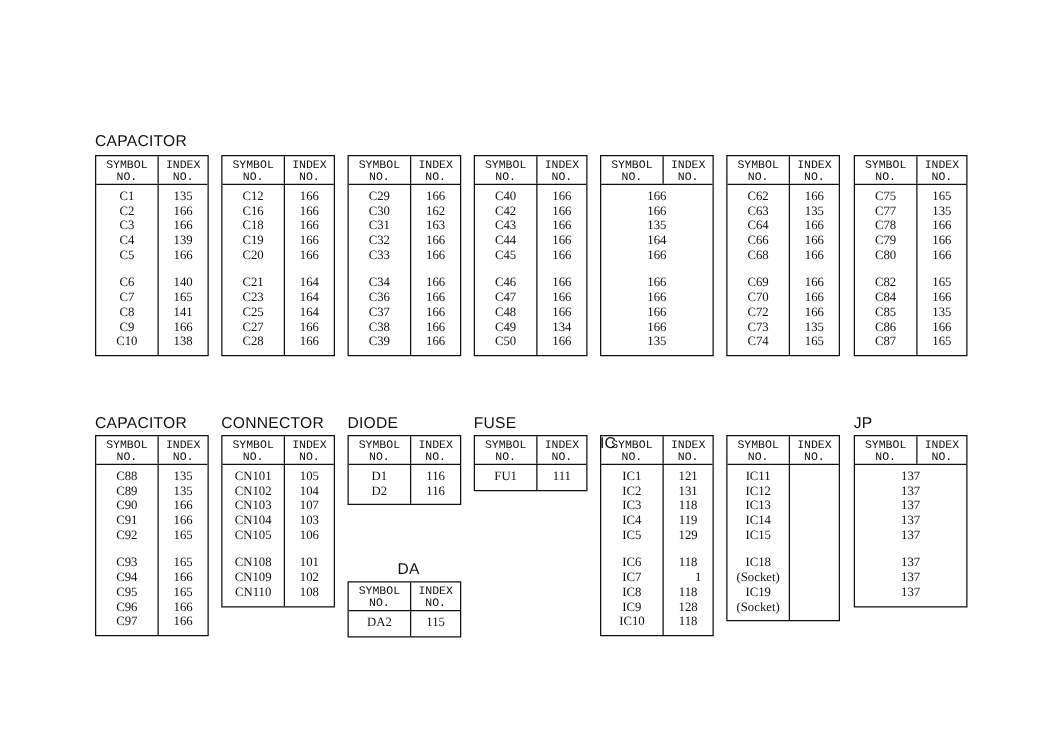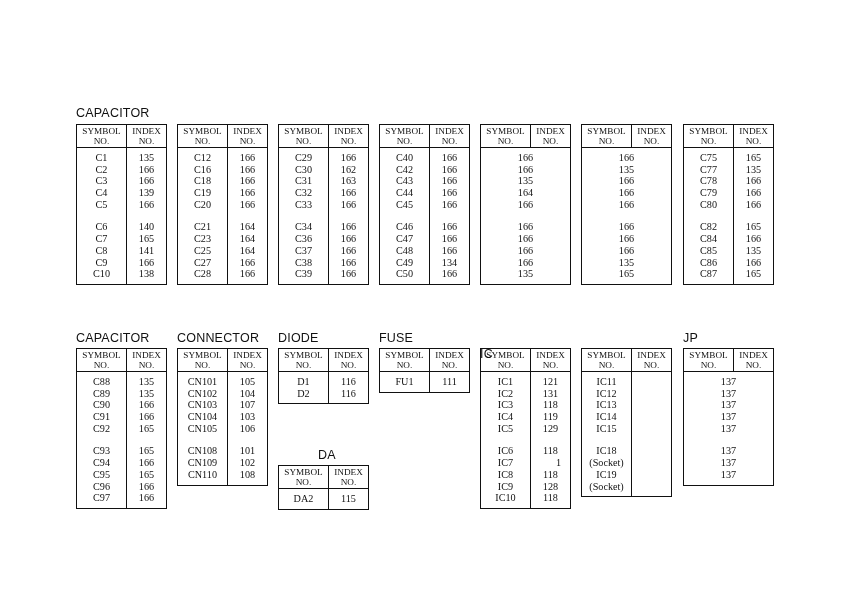--- a/index.html
+++ b/index.html
@@ -7,21 +7,21 @@
   .section-label {
     position:absolute; font-family:"Liberation Sans", sans-serif; font-size:12.5px;
     letter-spacing:0.2px; color:#111; line-height:14px; white-space:nowrap;
   }
   .tbl {
     position:absolute; width:91px; box-sizing:border-box;
     border:1.3px solid #111; border-top-width:1.6px;
   }
   .tbl .hdr { display:flex; height:22px; border-bottom:1.3px solid #111; box-sizing:content-box; }
   .tbl .hdr .c1, .tbl .hdr .c2 {
-    font-family:Liberation Serif, serif; font-size:9.2px; line-height:9.5px;
+    font-family:Liberation Mono, monospace; font-size:9.2px; line-height:9.5px;
     text-align:center; padding-top:2px; box-sizing:border-box;
   }
   .tbl .c1 { width:50px; border-right:1.3px solid #111; }
   .tbl .c2 { flex:1; }
   .tbl .body { display:flex; }
   .tbl .body .c1, .tbl .body .c2 {
     font-family:"Liberation Serif", serif; font-size:10.2px; line-height:11.7px;
     text-align:center; box-sizing:border-box; padding-top:4px; padding-bottom:4px;
   }
   .row { display:block; height:11.7px; white-space:nowrap; }
@@ -232,20 +232,33 @@
         <div class="c1">
           <div>SYMBOL</div>
           <div>NO.</div>
         </div>
         <div class="c2">
           <div>INDEX</div>
           <div>NO.</div>
         </div>
       </div>
       <div class="body">
+        <div class="c1">
+          <span class="row">C62</span>
+          <span class="row">C63</span>
+          <span class="row">C64</span>
+          <span class="row">C66</span>
+          <span class="row">C68</span>
+          <span class="gap"></span>
+          <span class="row">C69</span>
+          <span class="row">C70</span>
+          <span class="row">C72</span>
+          <span class="row">C73</span>
+          <span class="row">C74</span>
+        </div>
         <div class="c2">
           <span class="row">166</span>
           <span class="row">135</span>
           <span class="row">166</span>
           <span class="row">166</span>
           <span class="row">166</span>
           <span class="gap"></span>
           <span class="row">166</span>
           <span class="row">166</span>
           <span class="row">166</span>

